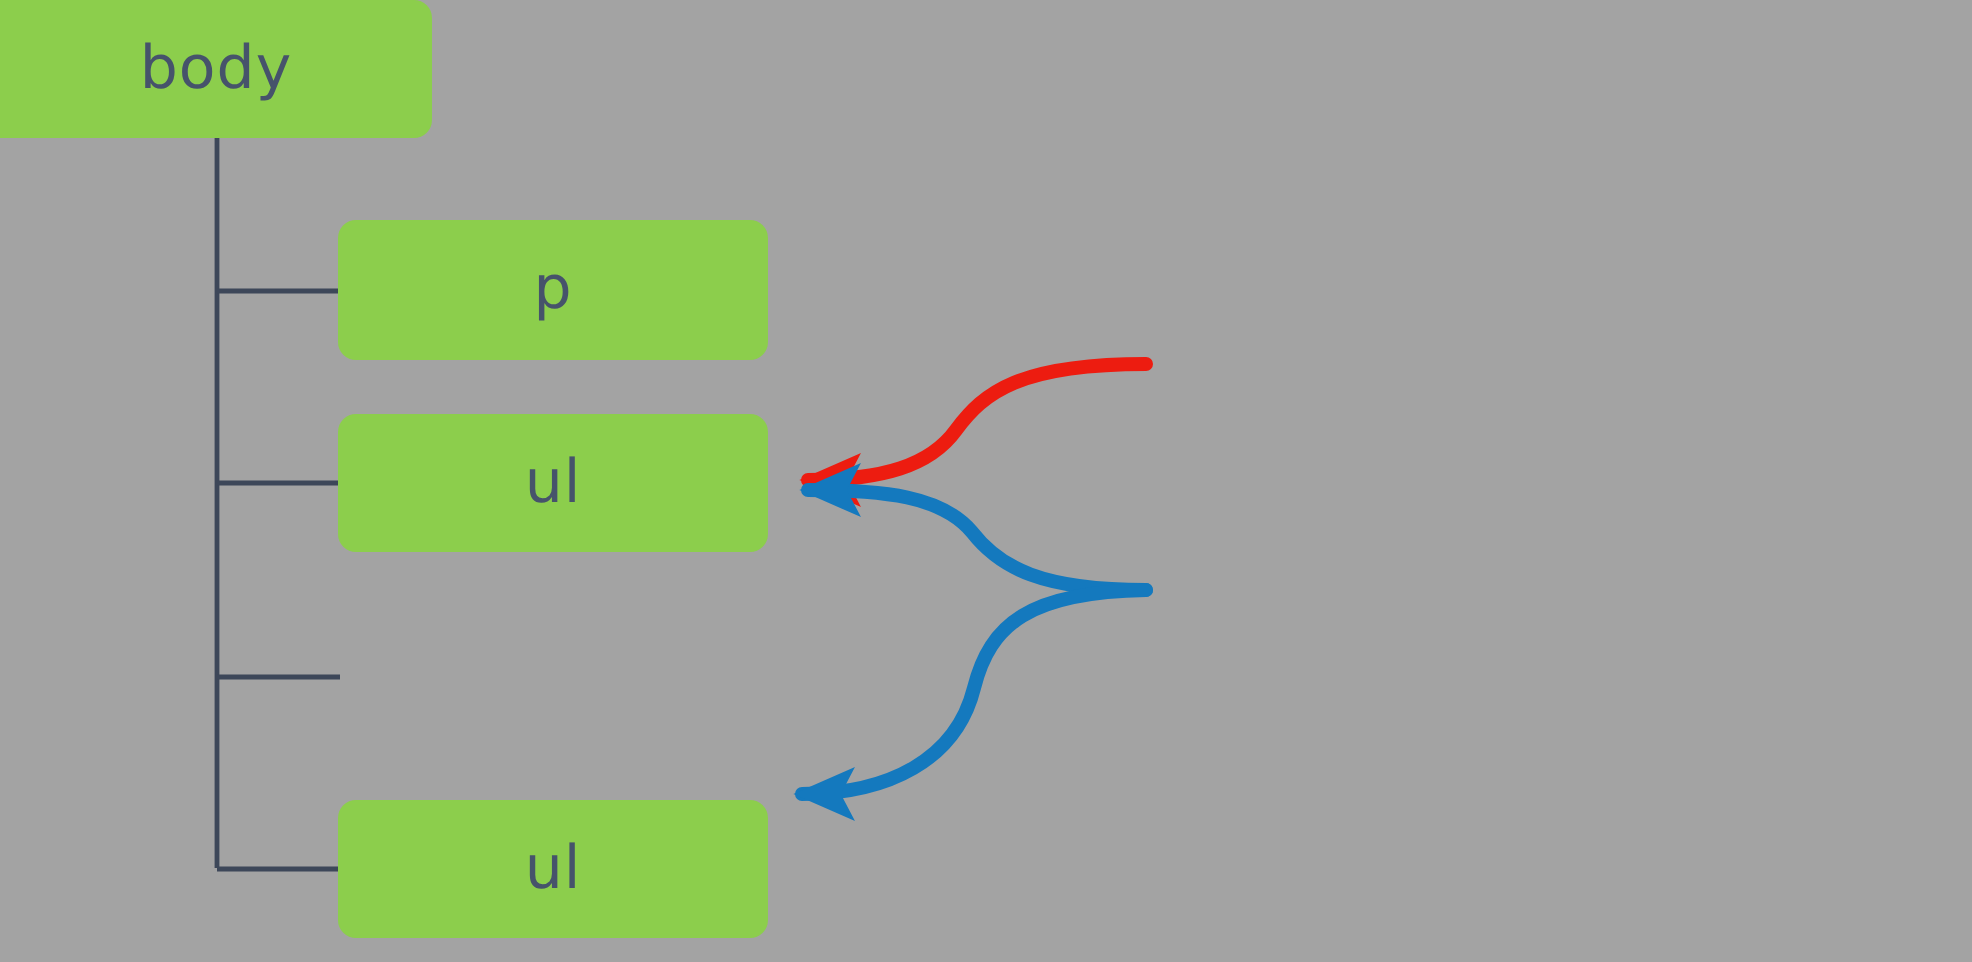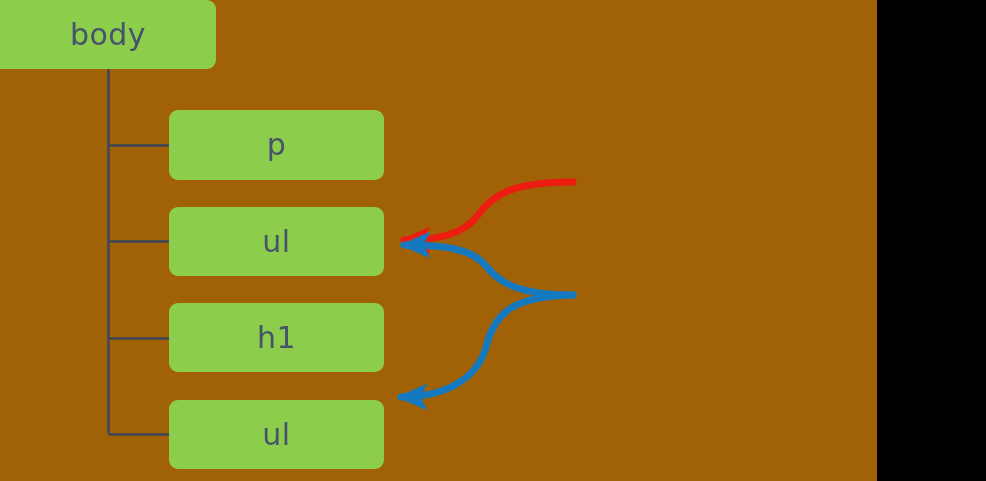--- a/index.html
+++ b/index.html
@@ -3,23 +3,23 @@
 <meta charset="utf-8">
 <title>DOM Tree Diagram</title>
 <style>
   html, body {
     margin: 0;
     padding: 0;
     background: #000000;
   }
   #canvas {
     position: relative;
-    width: 877px;
+    width: 986px;
     height: 481px;
-    background: #a16207;
+    background: #a3a3a3;
     overflow: hidden;
     font-family: "DejaVu Sans", "Liberation Sans", sans-serif;
   }
   .node-box {
     position: absolute;
     background: #8cce4c;
     border-radius: 9px;
     display: flex;
     align-items: center;
     justify-content: center;
@@ -89,23 +89,20 @@
   </div>
 
   <div class="node-box" id="box-p">
     <span class="node-label">p</span>
   </div>
 
   <div class="node-box" id="box-ul1">
     <span class="node-label">ul</span>
   </div>
 
-  <div class="node-box" id="box-h1">
-    <span class="node-label">h1</span>
-  </div>
 
   <div class="node-box" id="box-ul2">
     <span class="node-label">ul</span>
   </div>
 
   <svg id="annotation-arrows" viewBox="0 0 986 481" xmlns="http://www.w3.org/2000/svg">
     <defs>
       <marker id="head-red" viewBox="0 0 10 10" refX="8.6" refY="5" markerWidth="4.4" markerHeight="4.4" orient="auto-start-reverse">
         <path d="M 0 0.6 L 10 5 L 0 9.4 L 2.3 5 Z" fill="#ed1c10"></path>
       </marker>

